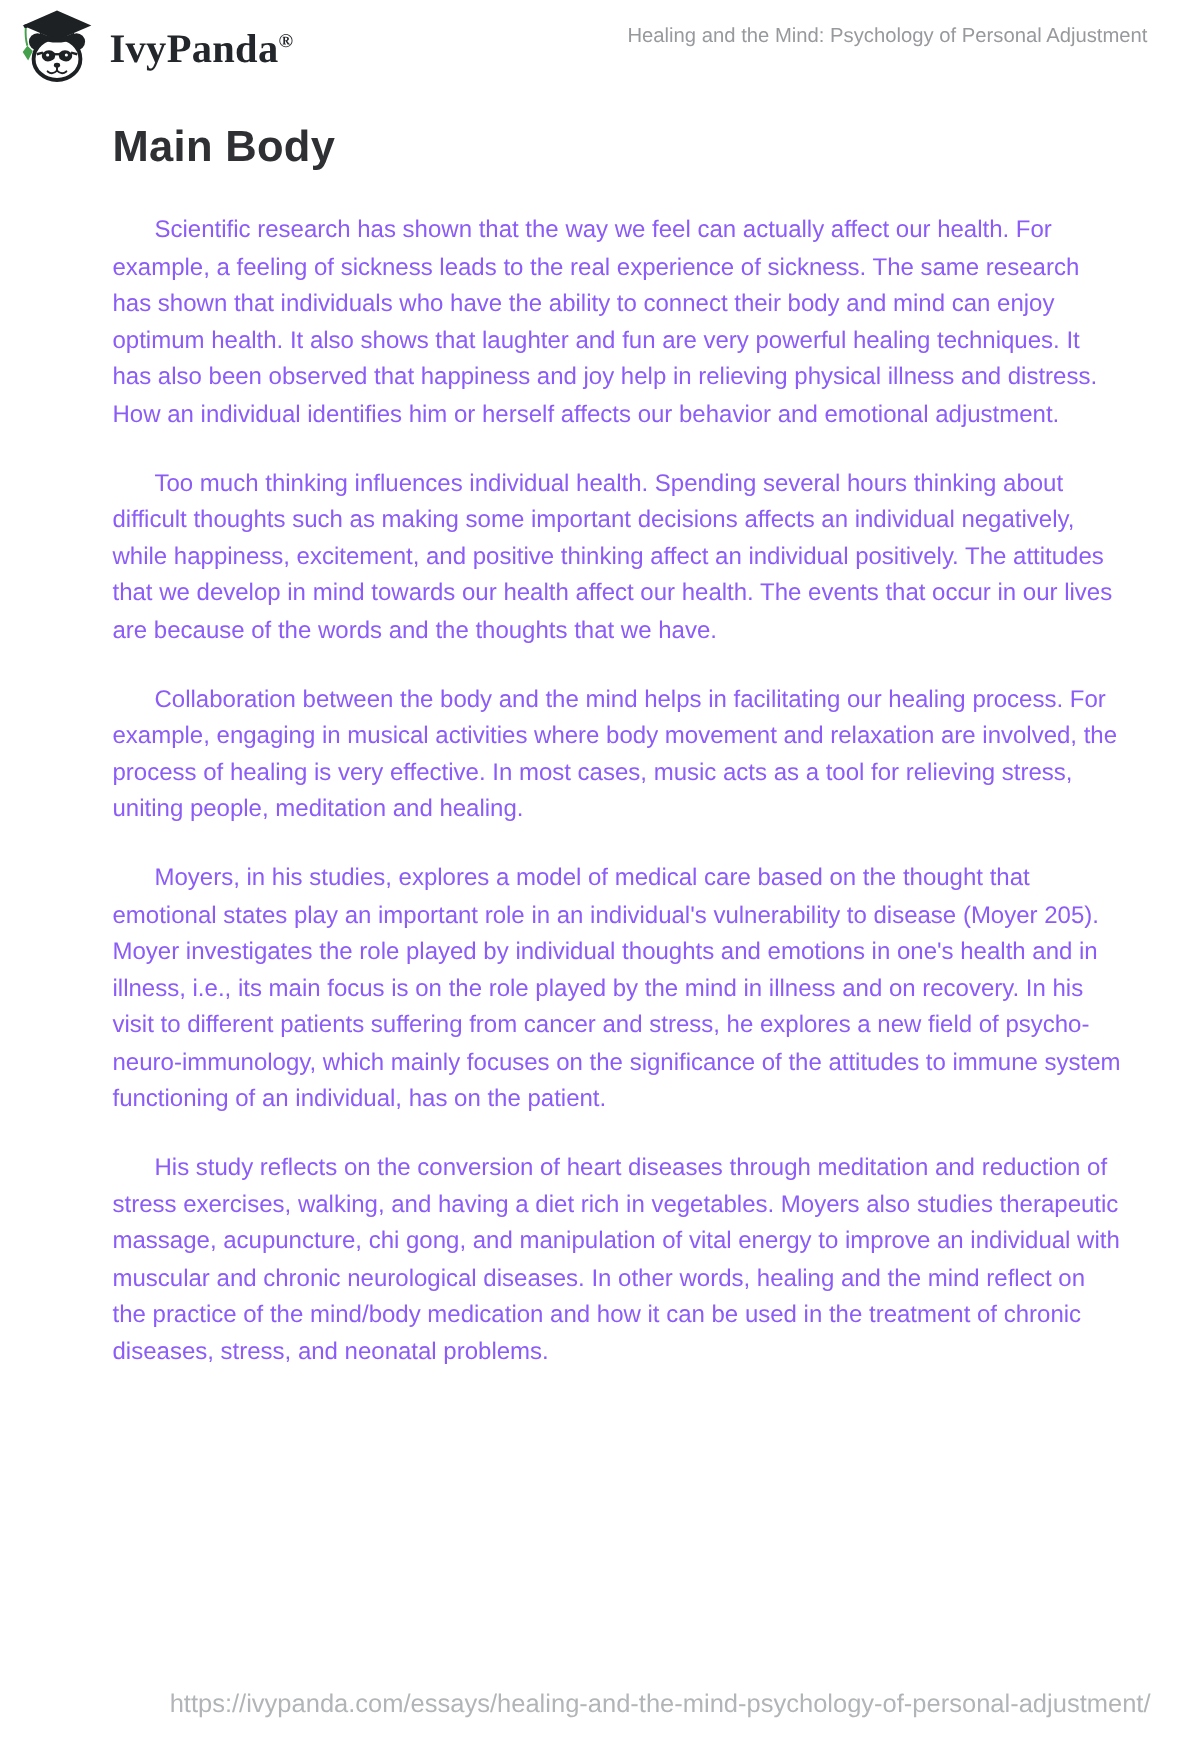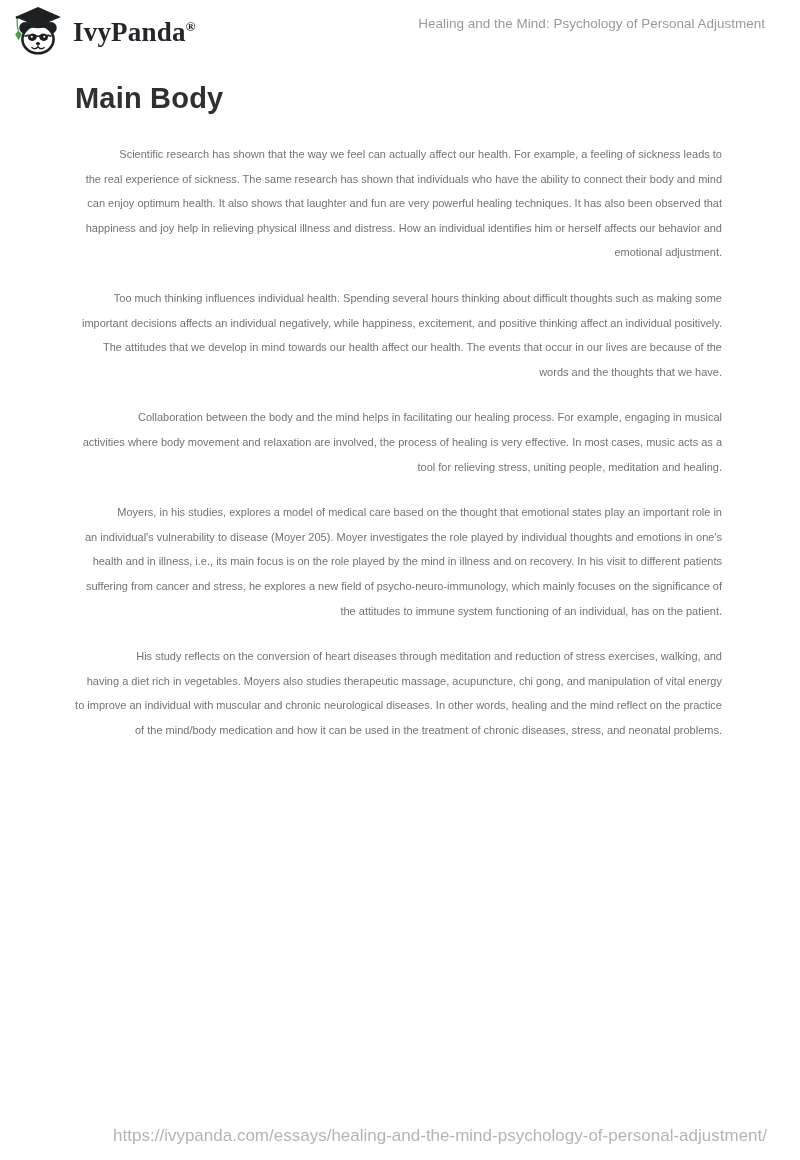--- a/index.html
+++ b/index.html
@@ -43,36 +43,36 @@
   }
   .doc-title {
     font-size: 13.5px;
     color: #97999d;
     margin-top: 10px;
     text-align: left;
   }
 
   
   .content {
-    padding: 0 78px 0 75px;
+    padding: 0 51px 0 75px;
   }
   h1.page-title {
     font-size: 29px;
     font-weight: 700;
     color: #2e3033;
     letter-spacing: 0.2px;
     margin: 22px 0 27px 0;
   }
   .essay p {
-    font-size: 11px;
+    font-size: 16px;
     line-height: 24.6px;
-    color: #737373;
+    color: #8b5cf6;
     text-indent: 28px;
     margin: 0 0 21px 0;
-    text-align: right;
+    text-align: left;
   }
 
   
   .page-footer {
     position: absolute;
     top: 1126px;
     right: 33px;
     font-size: 17px;
     color: #b2b5b7;
   }

